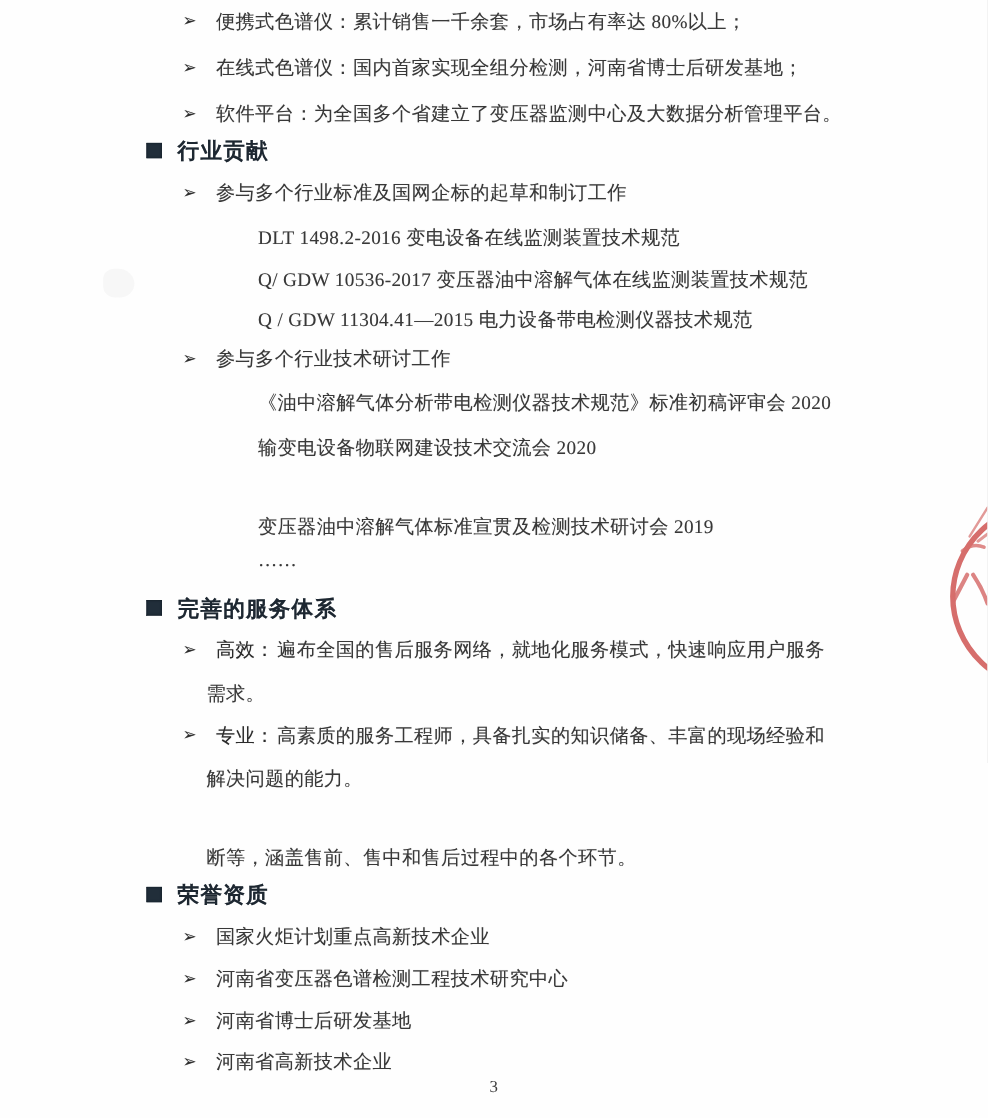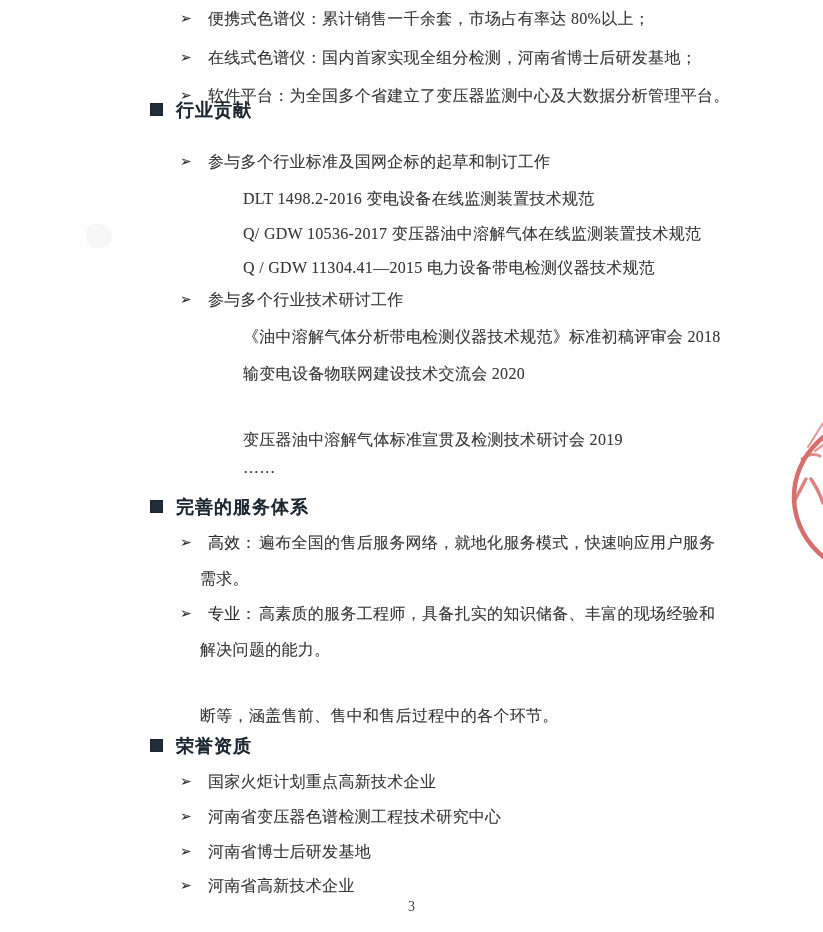--- a/index.html
+++ b/index.html
@@ -13,21 +13,20 @@
     color:#343434;
   }
   .row {
     position:absolute;
     white-space:nowrap;
     font-size:16px;
     line-height:20px;
     color:#383838;
     text-shadow:0 0 0.6px rgba(70,70,70,0.35);
     letter-spacing:0.3px;
-    margin-left:28px;
   }
   .arrow-row { left:152px; }
   .sub-row   { left:215px; }
   .cont-row  { left:172px; }
   .heading-row {
     left:122px;
     font-family:"Liberation Sans","DejaVu Sans",sans-serif;
     font-weight:bold;
     font-size:18px;
     color:#1d2731;
@@ -85,42 +84,42 @@
   <div class="row arrow-row" style="top:9px">
     <span class="arrow">➢</span><span>便携式色谱仪：累计销售一千余套，市场占有率达 80%以上；</span>
   </div>
   <div class="row arrow-row" style="top:48px">
     <span class="arrow">➢</span><span>在线式色谱仪：国内首家实现全组分检测，河南省博士后研发基地；</span>
   </div>
   <div class="row arrow-row" style="top:86px">
     <span class="arrow">➢</span><span>软件平台：为全国多个省建立了变压器监测中心及大数据分析管理平台。</span>
   </div>
 
-  <div class="row heading-row" style="top:100px">
+  <div class="row heading-row" style="top:116px">
     <span class="sq"></span><span>行业贡献</span>
   </div>
 
   <div class="row arrow-row" style="top:152px">
     <span class="arrow">➢</span><span>参与多个行业标准及国网企标的起草和制订工作</span>
   </div>
   <div class="row sub-row" style="top:189px">
     <span>DLT 1498.2-2016 变电设备在线监测装置技术规范</span>
   </div>
   <div class="row sub-row" style="top:224px">
     <span>Q/ GDW 10536-2017 变压器油中溶解气体在线监测装置技术规范</span>
   </div>
   <div class="row sub-row" style="top:258px">
     <span>Q / GDW 11304.41—2015 电力设备带电检测仪器技术规范</span>
   </div>
 
   <div class="row arrow-row" style="top:290px">
     <span class="arrow">➢</span><span>参与多个行业技术研讨工作</span>
   </div>
   <div class="row sub-row" style="top:327px">
-    <span>《油中溶解气体分析带电检测仪器技术规范》标准初稿评审会 2018</span>
+    <span>《油中溶解气体分析带电检测仪器技术规范》标准初稿评审会 2020</span>
   </div>
   <div class="row sub-row" style="top:364px">
     <span>输变电设备物联网建设技术交流会 2020</span>
   </div>
   <div class="row sub-row" style="top:430px">
     <span>变压器油中溶解气体标准宣贯及检测技术研讨会 2019</span>
   </div>
   <div class="row sub-row" style="top:458px">
     <span>……</span>
   </div>

